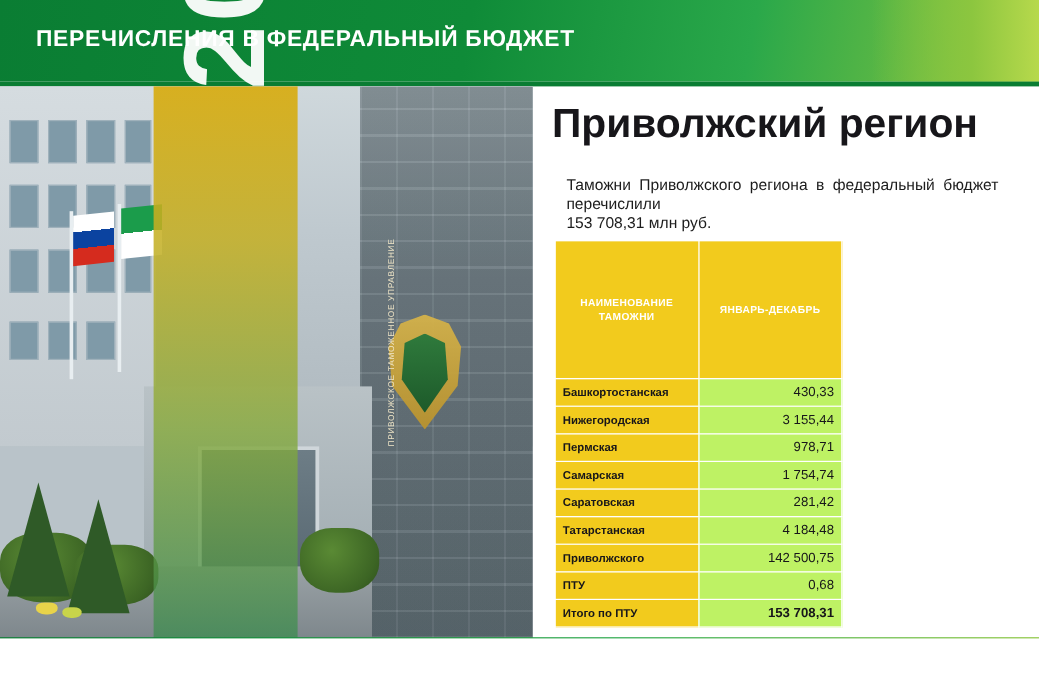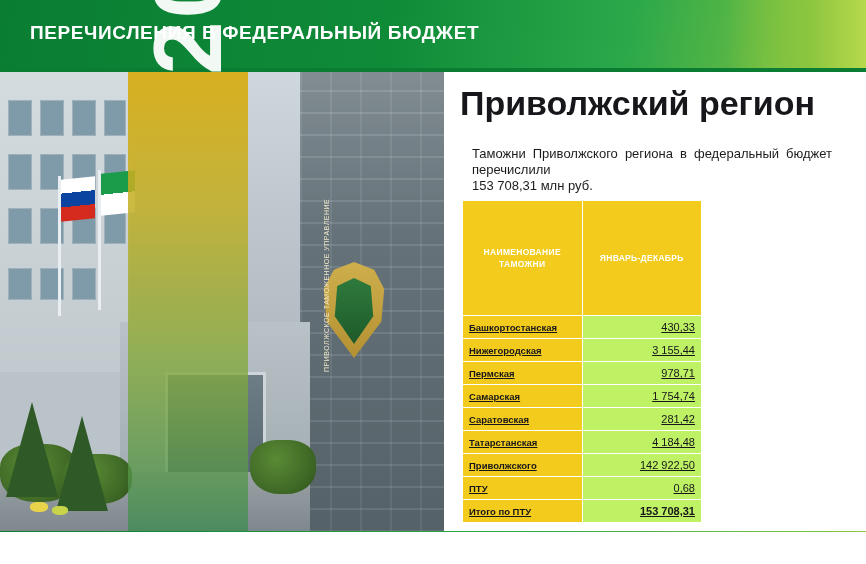--- a/index.html
+++ b/index.html
@@ -239,21 +239,20 @@
     padding: 2px 4px;
     border: 1px solid #ffffff;
     line-height: 12px;
   }
   .tbl td {
     font-size: 10px;
     height: 22px;
     padding: 0 6px;
     border: 1px solid #ffffff;
     color: #17161a;
-    text-decoration: underline;
   }
   .tbl td.name {
     background: #f2cb1d;
     font-weight: bold;
     font-size: 9.5px;
     text-align: left;
     width: 124px;
   }
   .tbl td.val {
     background: #bef264;
@@ -374,21 +373,21 @@
       <tr>
         <td class="name">Саратовская</td>
         <td class="val">281,42</td>
       </tr>
       <tr>
         <td class="name">Татарстанская</td>
         <td class="val">4 184,48</td>
       </tr>
       <tr>
         <td class="name">Приволжского</td>
-        <td class="val">142 922,50</td>
+        <td class="val">142 500,75</td>
       </tr>
       <tr>
         <td class="name">ПТУ</td>
         <td class="val">0,68</td>
       </tr>
       <tr class="total">
         <td class="name">Итого по ПТУ</td>
         <td class="val">153 708,31</td>
       </tr>
     </tbody>

